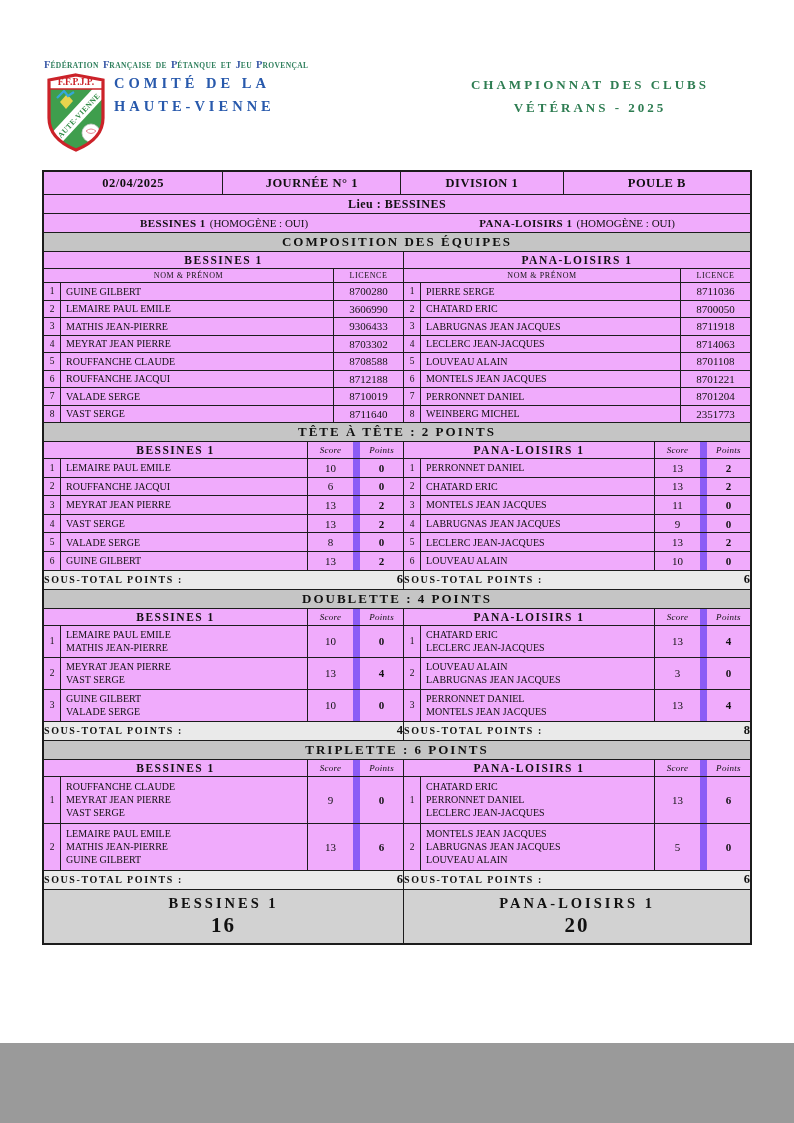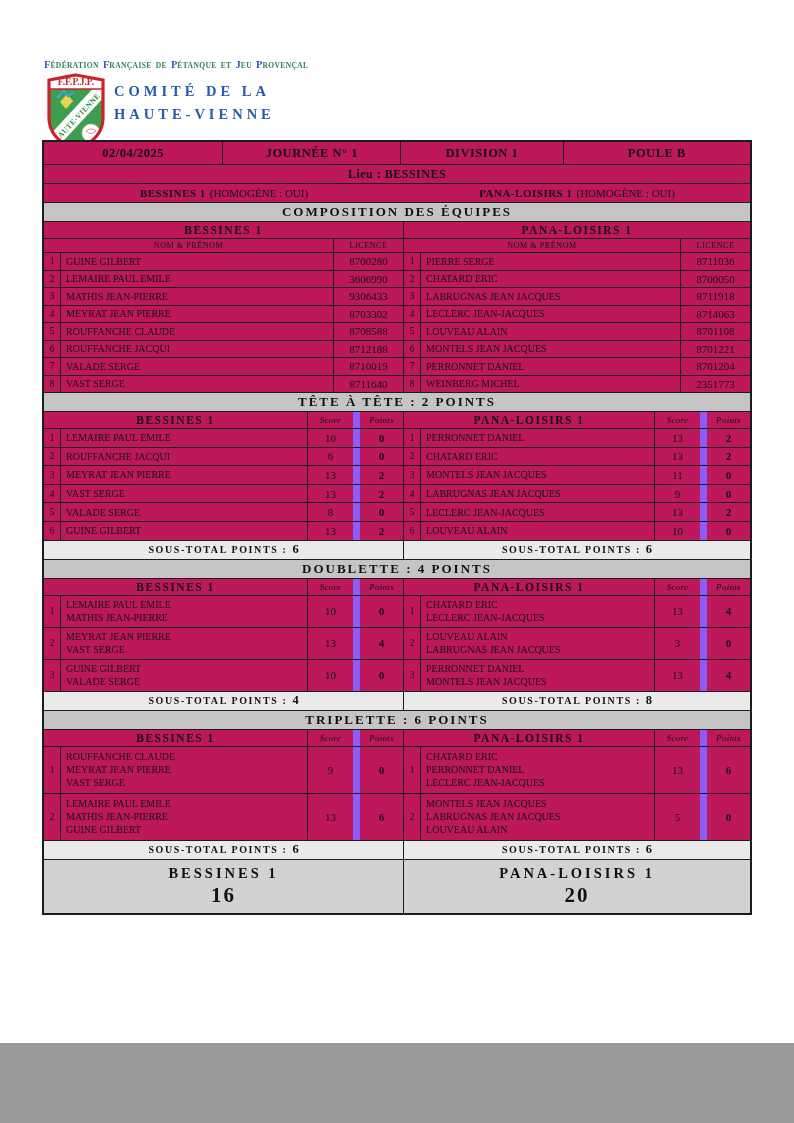--- a/index.html
+++ b/index.html
@@ -6,25 +6,25 @@
   html,body{background:#9a9a9a}
   body{width:794px;height:1123px;margin:0 auto;font-family:"Liberation Serif","DejaVu Serif",serif;color:#111}
   .page{position:relative;width:794px;height:1043px;background:#ffffff;overflow:hidden}
 
   
   .fed{position:absolute;left:44px;top:54px;font-weight:bold;color:#2e7f5c;white-space:nowrap}
   .fed .fw{margin-right:4px}
   .fed .fi{color:#3b5aa8;font-size:10.5px}
   .fed .fr{font-size:7.5px;letter-spacing:.4px}
   .logo{position:absolute;left:44px;top:72px;width:64px;height:82px}
-  .committee{position:absolute;left:114px;top:80px;color:#2859ac;font-weight:bold;font-size:14.5px;letter-spacing:4px;line-height:1.6;white-space:nowrap}
+  .committee{position:absolute;left:114px;top:72px;color:#2859ac;font-weight:bold;font-size:14.5px;letter-spacing:4px;line-height:1.6;white-space:nowrap}
   .champ{position:absolute;left:428px;top:74px;width:324px;text-align:center;color:#2e7d52;font-weight:bold;font-size:13px;letter-spacing:3px;line-height:1.75;white-space:nowrap}
 
   
-  .sheet{position:absolute;left:42px;top:140px;width:710px;border:2px solid #1c1c1c;background:#be185d}
+  .sheet{position:absolute;left:42px;top:170px;width:710px;border:2px solid #1c1c1c;background:#f0abfc}
   .row{display:flex;border-bottom:1px solid #1c1c1c;align-items:stretch}
   .row:last-child{border-bottom:none}
   .half{display:flex;align-items:stretch}
   .half.l{width:51%;border-right:1px solid #1c1c1c}
   .half.r{width:49%}
   .half.noborder{border-right:none}
 
   .toprow{height:23px}
   .toprow .tc{display:flex;align-items:center;justify-content:center;font-weight:bold;font-size:12.5px;border-right:1px solid #1c1c1c;letter-spacing:.5px}
   .toprow .tc:last-child{border-right:none}
@@ -51,21 +51,21 @@
   .ih{font-style:italic;font-weight:normal;font-size:9px;letter-spacing:.3px}
 
   .prow{height:17.5px}
   .mhead{height:17px}
   .mhead .mteam{flex:1;display:flex;align-items:center;justify-content:center;font-weight:bold;font-size:11.5px;letter-spacing:1.5px}
   .srow{height:18.6px}
   .drow{height:32px}
   .trow{height:47px}
 
   .strow{height:19px;background:#eaeaea}
-  .strow .half{align-items:center;justify-content:center}
+  .strow .half{align-items:center;justify-content:space-between}
   .stlabel{font-weight:bold;font-size:10px;letter-spacing:1.6px}
   .stnum{font-weight:bold;font-size:12.5px;margin-left:5px}
 
   .finalrow{height:53px;background:#d2d2d2}
   .finalrow .half{flex-direction:column;align-items:center;justify-content:center}
   .fteam{font-weight:bold;font-size:14.5px;letter-spacing:3px}
   .ftotal{font-weight:bold;font-size:21px;letter-spacing:2px;margin-top:1px}
 </style>
 </head>
 <body>
@@ -99,20 +99,24 @@
       </g>
       <path d="M32 3 L59 8 L59 46 Q59 67 32 78 Q5 67 5 46 L5 8 Z" fill="none" stroke="#cc2229" stroke-width="3.2"></path>
     </svg>
   </div>
 
   <div class="committee">
     <div>COMITÉ DE LA</div>
     <div>HAUTE-VIENNE</div>
   </div>
 
+  <div class="champ">
+    <div>CHAMPIONNAT DES CLUBS</div>
+    <div>VÉTÉRANS - 2025</div>
+  </div>
 
   <div class="sheet">
 
     <div class="row toprow">
       <div class="tc tc1">02/04/2025</div>
       <div class="tc tc2">JOURNÉE N° 1</div>
       <div class="tc tc3">DIVISION 1</div>
       <div class="tc tc4">POULE B</div>
     </div>
 

